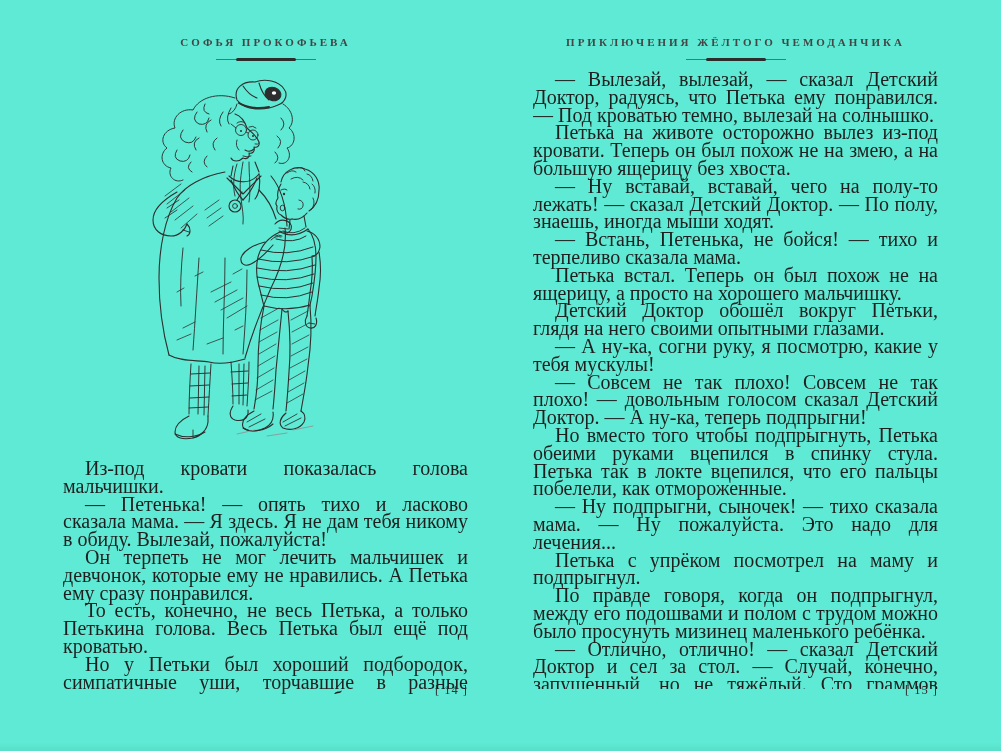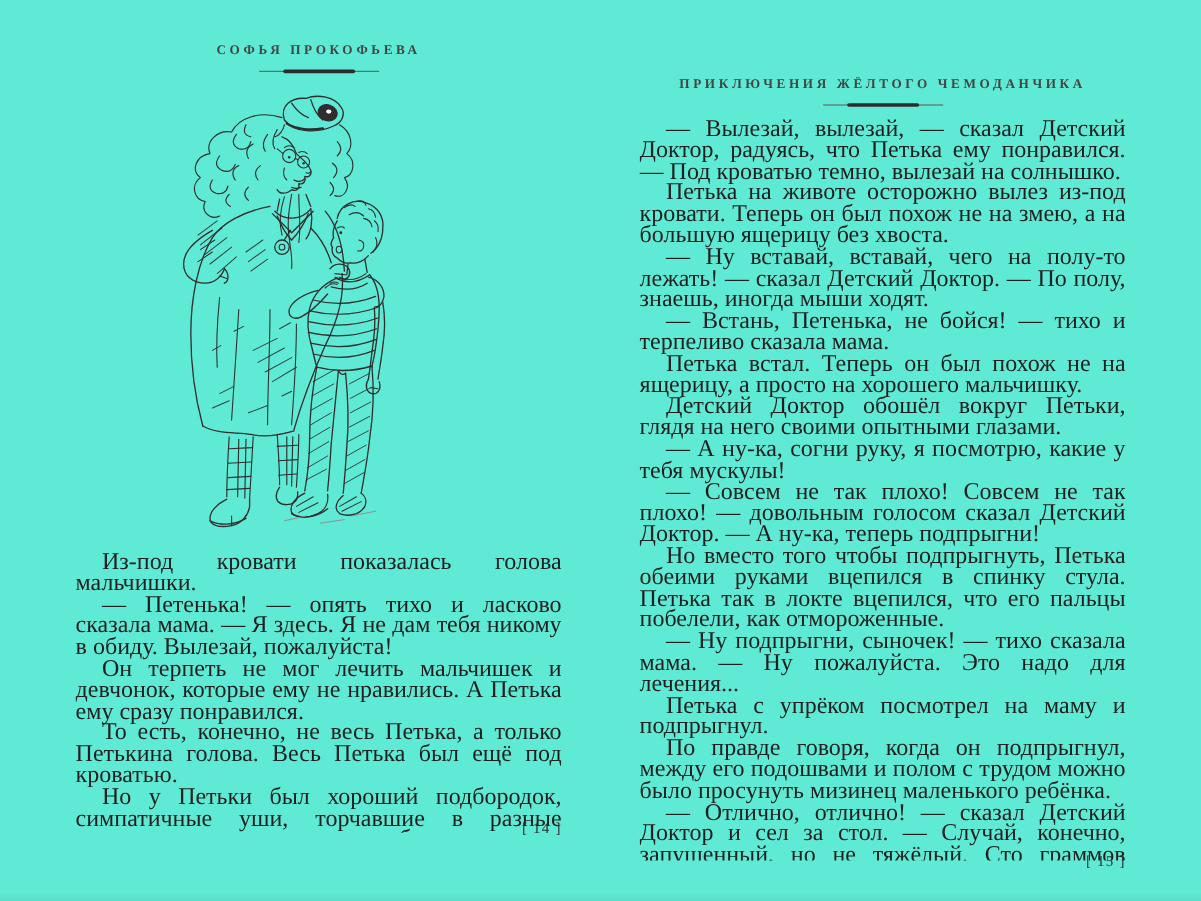--- a/index.html
+++ b/index.html
@@ -2,21 +2,21 @@
 <html lang="ru"><head>
 <meta charset="utf-8">
 <style>
   html,body { margin:0; padding:0; background:#ffffff; }
   .spread {
     position:relative; width:1001px; height:751px; background:#5eead4;
     overflow:hidden; font-family:"Liberation Serif","DejaVu Serif",serif;
   }
   .page { position:absolute; top:36px; width:405px; height:676px; }
   .page.left  { left:63px; }
-  .page.right { left:533px;margin-top:28px; }
+  .page.right { left:533px; }
 
   .running-head {
     text-align:center; font-size:11px; line-height:13px; font-weight:700;
     letter-spacing:3px; color:#454545; white-space:nowrap;
   }
   .rule { position:relative; width:100px; height:5px; margin:8px auto 0; }
   .rule::before { content:""; position:absolute; left:0; right:0; top:2px; height:1px; background:#6a6a6a; }
   .rule::after  { content:""; position:absolute; left:20%; right:20%; top:1px; height:3px; border-radius:2px; background:#2c2c2c; }
 
   .art { position:relative; height:398px; }

